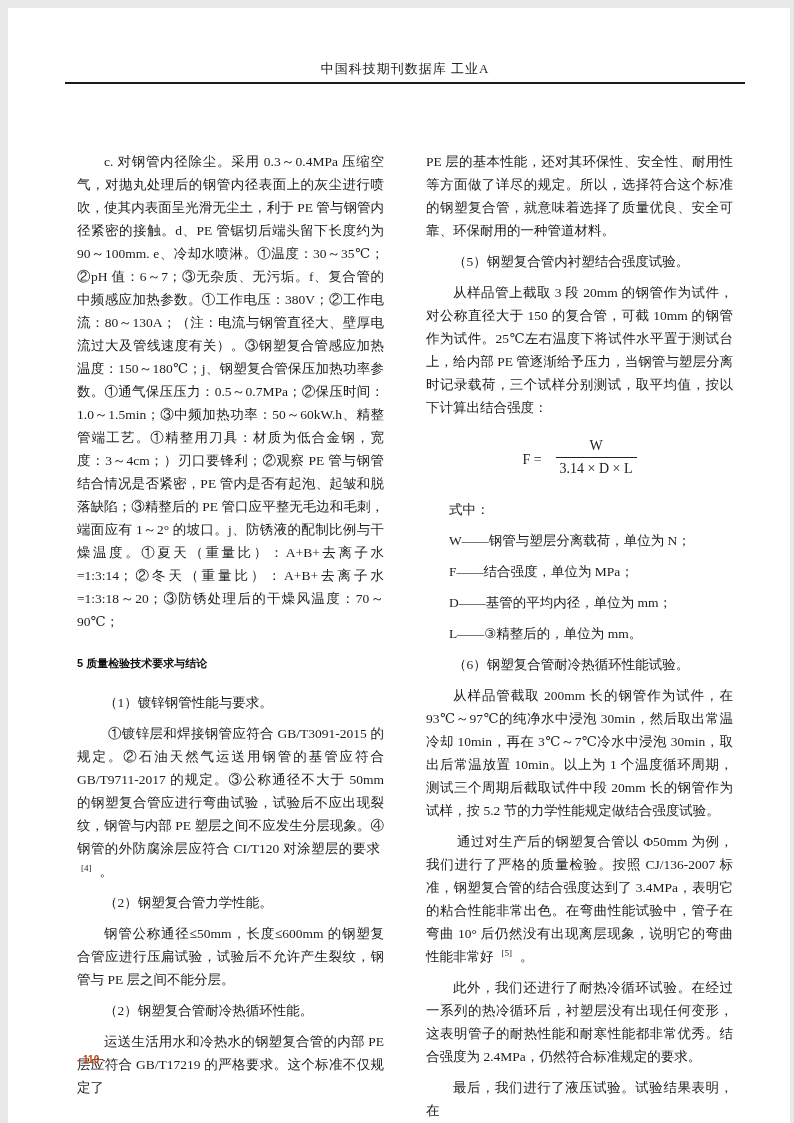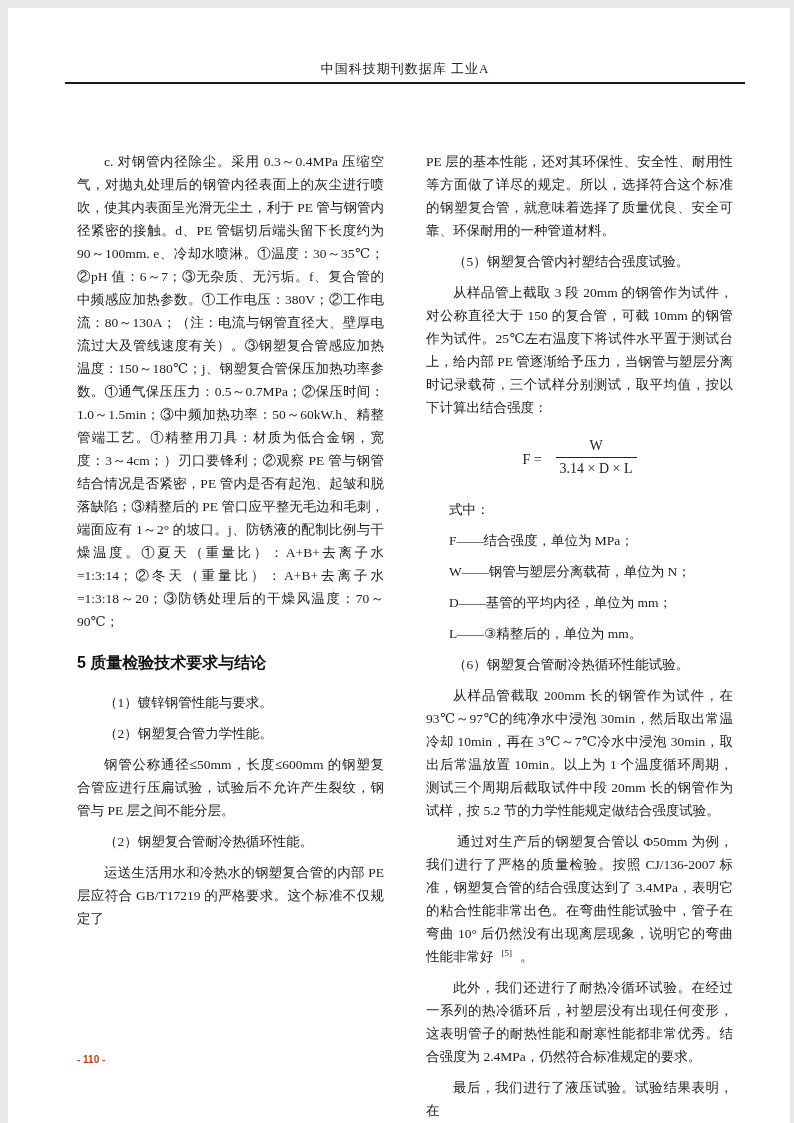--- a/index.html
+++ b/index.html
@@ -51,21 +51,21 @@
   .para { text-indent: 2em; }
   .para.no-indent { text-indent: 0; }
   .para.small-indent { text-indent: 1.7em; }
   sup.ref {
     font-size: 9px;
     line-height: 0;
     vertical-align: super;
   }
   h2.section-heading {
     font-family: "Liberation Sans", "DejaVu Sans", sans-serif;
-    font-size: 16px;
+    font-size: 11px;
     font-weight: bold;
     color: #111111;
     margin: 11px 0 9px 0;
     text-align: left;
     line-height: 22px;
   }
   .formula {
     display: flex;
     justify-content: center;
     align-items: center;
@@ -101,42 +101,43 @@
 
   <div class="header">中国科技期刊数据库 工业A</div>
   <div class="header-rule"></div>
 
   <div class="content">
 
     <div class="col">
       <p class="para">c. 对钢管内径除尘。采用 0.3～0.4MPa 压缩空气，对抛丸处理后的钢管内径表面上的灰尘进行喷吹，使其内表面呈光滑无尘土，利于 PE 管与钢管内径紧密的接触。d、PE 管锯切后端头留下长度约为 90～100mm. e、冷却水喷淋。①温度：30～35℃；②pH 值：6～7；③无杂质、无污垢。f、复合管的中频感应加热参数。①工作电压：380V；②工作电流：80～130A；（注：电流与钢管直径大、壁厚电流过大及管线速度有关）。③钢塑复合管感应加热温度：150～180℃；j、钢塑复合管保压加热功率参数。①通气保压压力：0.5～0.7MPa；②保压时间：1.0～1.5min；③中频加热功率：50～60kW.h、精整管端工艺。①精整用刀具：材质为低合金钢，宽度：3～4cm；）刃口要锋利；②观察 PE 管与钢管结合情况是否紧密，PE 管内是否有起泡、起皱和脱落缺陷；③精整后的 PE 管口应平整无毛边和毛刺，端面应有 1～2° 的坡口。j、防锈液的配制比例与干燥温度。①夏天（重量比）：A+B+去离子水=1:3:14；②冬天（重量比）：A+B+去离子水=1:3:18～20；③防锈处理后的干燥风温度：70～90℃；</p>
       <h2 class="section-heading">5 质量检验技术要求与结论</h2>
       <p class="para">（1）镀锌钢管性能与要求。</p>
+      <p class="para"><span>①镀锌层和焊接钢管应符合 GB/T3091-2015 的规定。②石油天然气运送用钢管的基管应符合 GB/T9711-2017 的规定。③公称通径不大于 50mm 的钢塑复合管应进行弯曲试验，试验后不应出现裂纹，钢管与内部 PE 塑层之间不应发生分层现象。④钢管的外防腐涂层应符合 CI/T120 对涂塑层的要求</span><sup class="ref">[4]</sup><span>。</span></p>
       <p class="para">（2）钢塑复合管力学性能。</p>
       <p class="para">钢管公称通径≤50mm，长度≤600mm 的钢塑复合管应进行压扁试验，试验后不允许产生裂纹，钢管与 PE 层之间不能分层。</p>
       <p class="para">（2）钢塑复合管耐冷热循环性能。</p>
       <p class="para">运送生活用水和冷热水的钢塑复合管的内部 PE 层应符合 GB/T17219 的严格要求。这个标准不仅规定了</p>
     </div>
 
     <div class="col">
       <p class="para no-indent">PE 层的基本性能，还对其环保性、安全性、耐用性等方面做了详尽的规定。所以，选择符合这个标准的钢塑复合管，就意味着选择了质量优良、安全可靠、环保耐用的一种管道材料。</p>
       <p class="para">（5）钢塑复合管内衬塑结合强度试验。</p>
       <p class="para">从样品管上截取 3 段 20mm 的钢管作为试件，对公称直径大于 150 的复合管，可截 10mm 的钢管作为试件。25℃左右温度下将试件水平置于测试台上，给内部 PE 管逐渐给予压力，当钢管与塑层分离时记录载荷，三个试样分别测试，取平均值，按以下计算出结合强度：</p>
 
       <div class="formula">
         <span class="lhs">F =</span>
         <span class="frac">
           <span class="num">W</span>
           <span class="den">3.14 × D × L</span>
         </span>
       </div>
 
       <p class="para small-indent">式中：</p>
+      <p class="para small-indent">W——钢管与塑层分离载荷，单位为 N；</p>
       <p class="para small-indent">F——结合强度，单位为 MPa；</p>
-      <p class="para small-indent">W——钢管与塑层分离载荷，单位为 N；</p>
       <p class="para small-indent">D——基管的平均内径，单位为 mm；</p>
       <p class="para small-indent">L——③精整后的，单位为 mm。</p>
       <p class="para">（6）钢塑复合管耐冷热循环性能试验。</p>
       <p class="para">从样品管截取 200mm 长的钢管作为试件，在 93℃～97℃的纯净水中浸泡 30min，然后取出常温冷却 10min，再在 3℃～7℃冷水中浸泡 30min，取出后常温放置 10min。以上为 1 个温度循环周期，测试三个周期后截取试件中段 20mm 长的钢管作为试样，按 5.2 节的力学性能规定做结合强度试验。</p>
       <p class="para"><span>通过对生产后的钢塑复合管以 Φ50mm 为例，我们进行了严格的质量检验。按照 CJ/136-2007 标准，钢塑复合管的结合强度达到了 3.4MPa，表明它的粘合性能非常出色。在弯曲性能试验中，管子在弯曲 10° 后仍然没有出现离层现象，说明它的弯曲性能非常好</span><sup class="ref">[5]</sup><span>。</span></p>
       <p class="para">此外，我们还进行了耐热冷循环试验。在经过一系列的热冷循环后，衬塑层没有出现任何变形，这表明管子的耐热性能和耐寒性能都非常优秀。结合强度为 2.4MPa，仍然符合标准规定的要求。</p>
       <p class="para">最后，我们进行了液压试验。试验结果表明，在</p>
     </div>
 
   </div>

